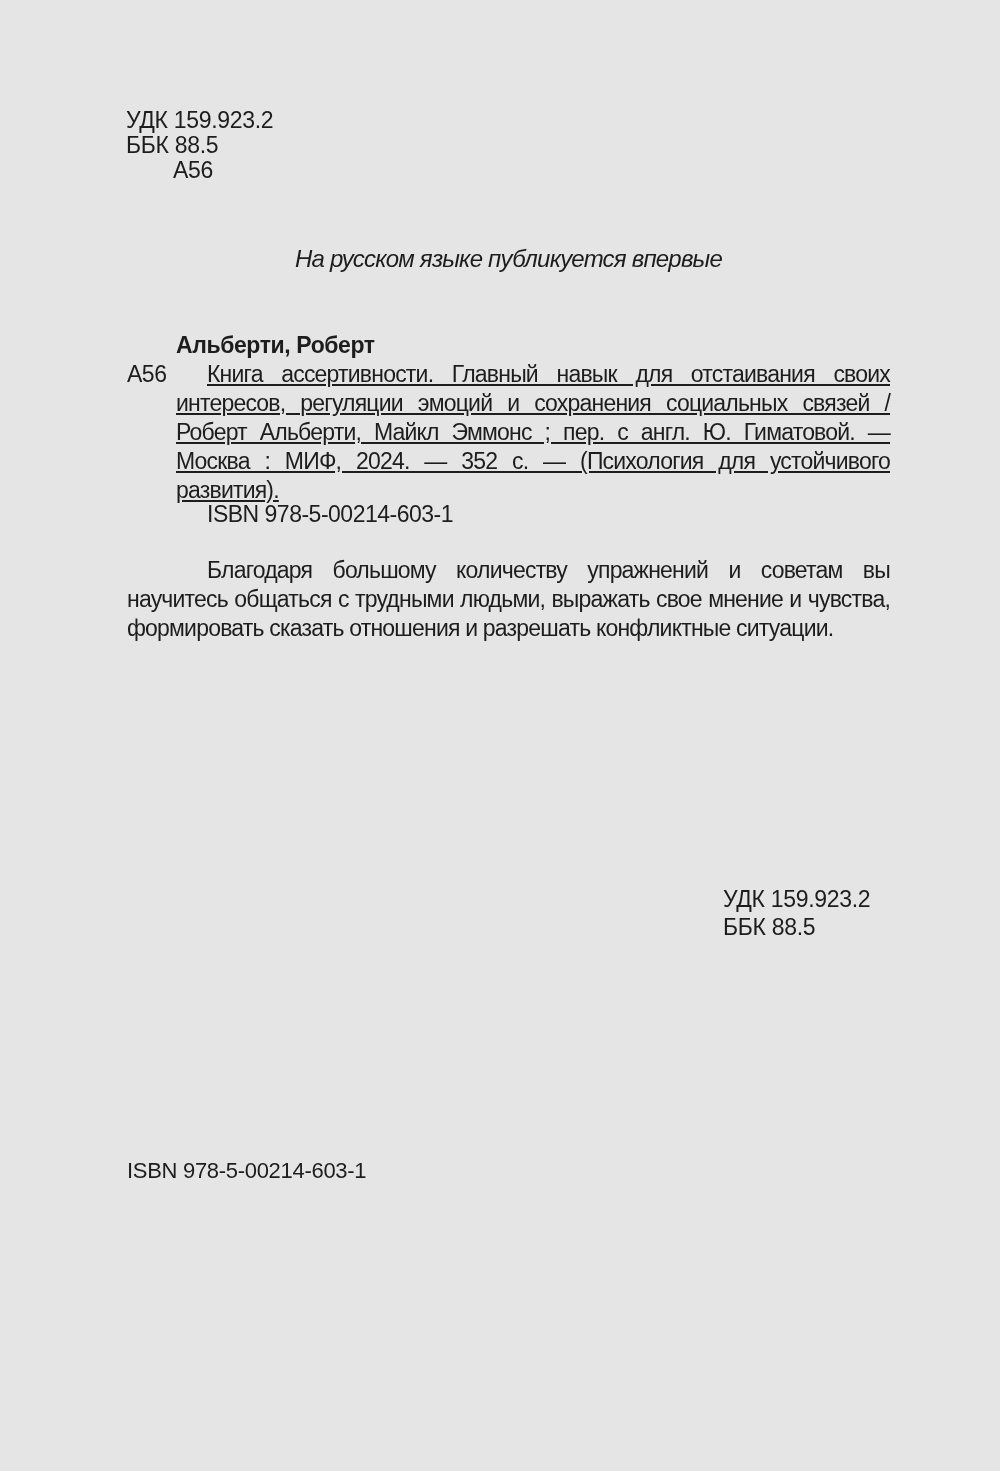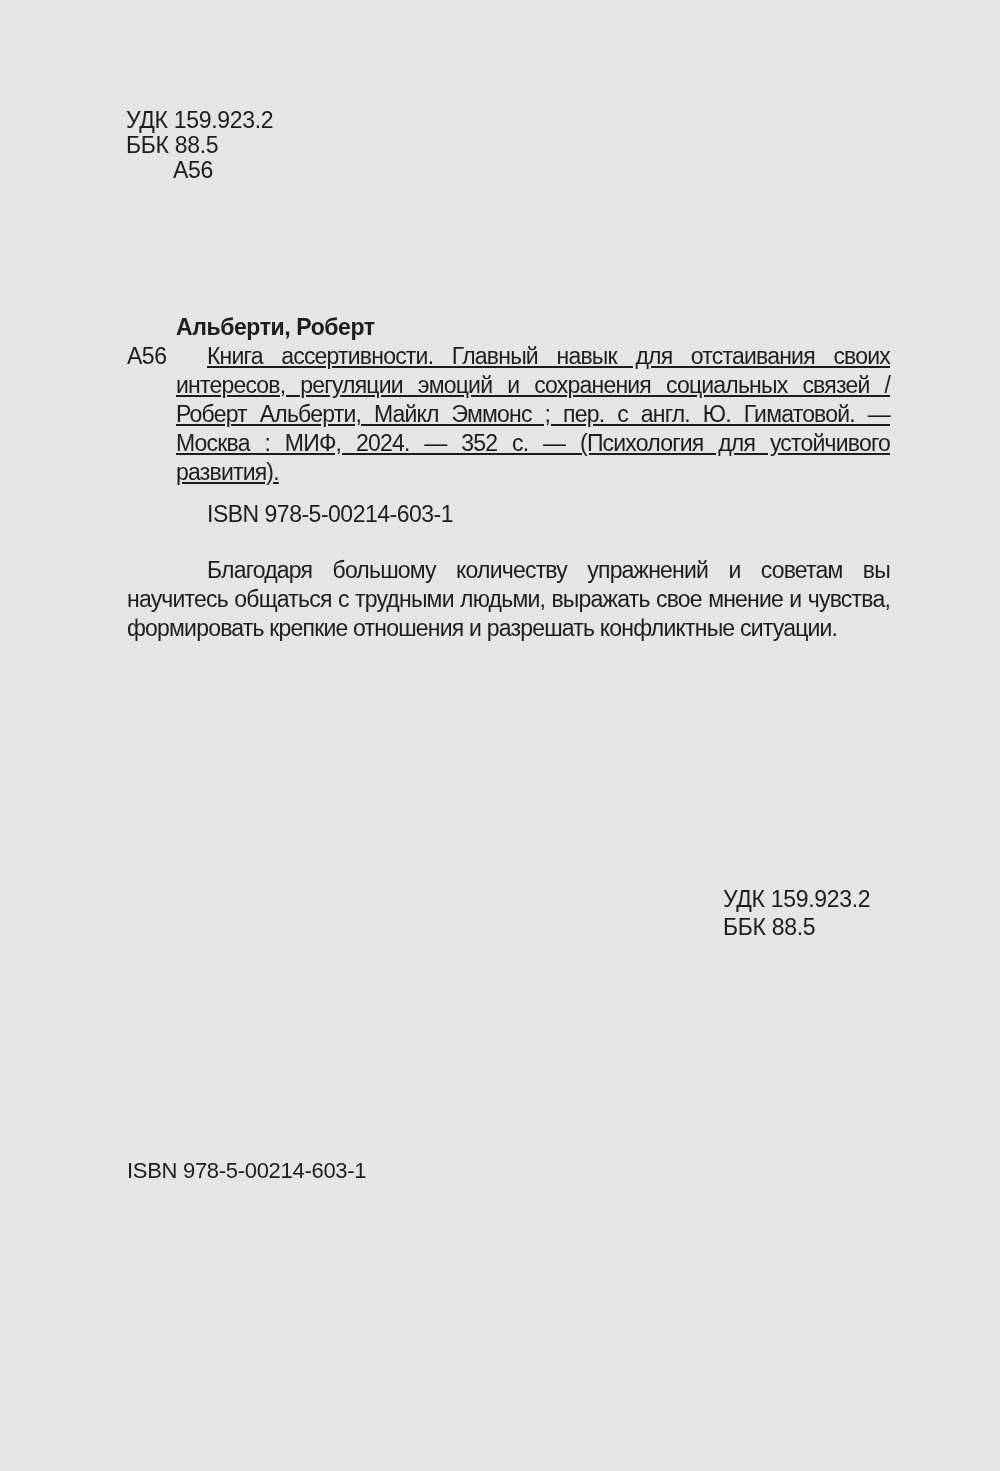--- a/index.html
+++ b/index.html
@@ -40,21 +40,21 @@
     width: 763px;
     text-align: center;
     font-style: italic;
     font-size: 24px;
     letter-spacing: -0.8px;
   }
 
   
   .bib {
     left: 176px;
-    top: 313px;
+    top: 331px;
     width: 714px;
   }
   .bib-author {
     font-weight: bold;
     font-size: 23px;
     line-height: 29px;
     letter-spacing: -0.4px;
   }
   .bib-entry { position: relative; }
   .bib-code {
@@ -122,33 +122,34 @@
 <body>
 
 <div class="page">
 
   <div class="abs top-codes">
     <div>УДК 159.923.2</div>
     <div>ББК 88.5</div>
     <div class="code-indent">А56</div>
   </div>
 
+  <div class="abs first-pub">На русском языке публикуется впервые</div>
 
   <div class="abs bib">
     <div class="bib-author">Альберти, Роберт</div>
     <div class="bib-entry">
       <span class="bib-code">А56</span>
       <p class="bib-text">Книга ассертивности. Главный навык для отстаивания своих интересов, регуляции эмоций и сохранения социальных связей / Роберт Альберти, Майкл Эммонс ; пер. с англ. Ю. Гиматовой. — Москва : МИФ, 2024. — 352 с. — (Психология для устойчивого развития).</p>
     </div>
   </div>
 
   <div class="abs isbn-top">ISBN 978-5-00214-603-1</div>
 
   <div class="abs annot">
-    <p>Благодаря большому количеству упражнений и советам вы научитесь общаться с трудными людьми, выражать свое мнение и чувства, формировать крепкие отношения и разрешать конфликтные ситуации.</p>
+    <p>Благодаря большому количеству упражнений и советам вы научитесь общаться с трудными людьми, выражать свое мнение и чувства, формировать сказать отношения и разрешать конфликтные ситуации.</p>
   </div>
 
   <div class="abs codes-right">
     <div>УДК 159.923.2</div>
     <div>ББК 88.5</div>
   </div>
 
 
 
   <div class="abs isbn-bottom">ISBN 978-5-00214-603-1</div>

